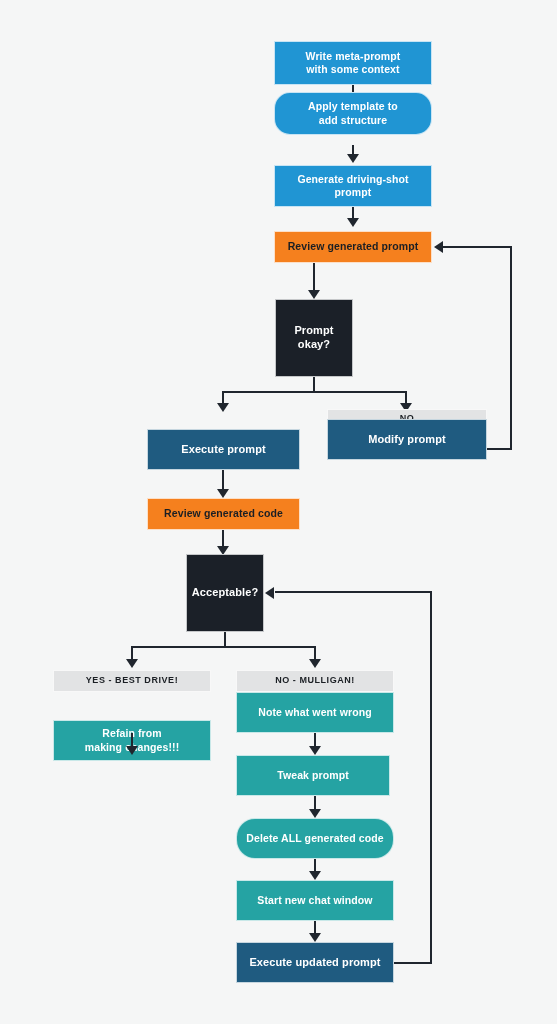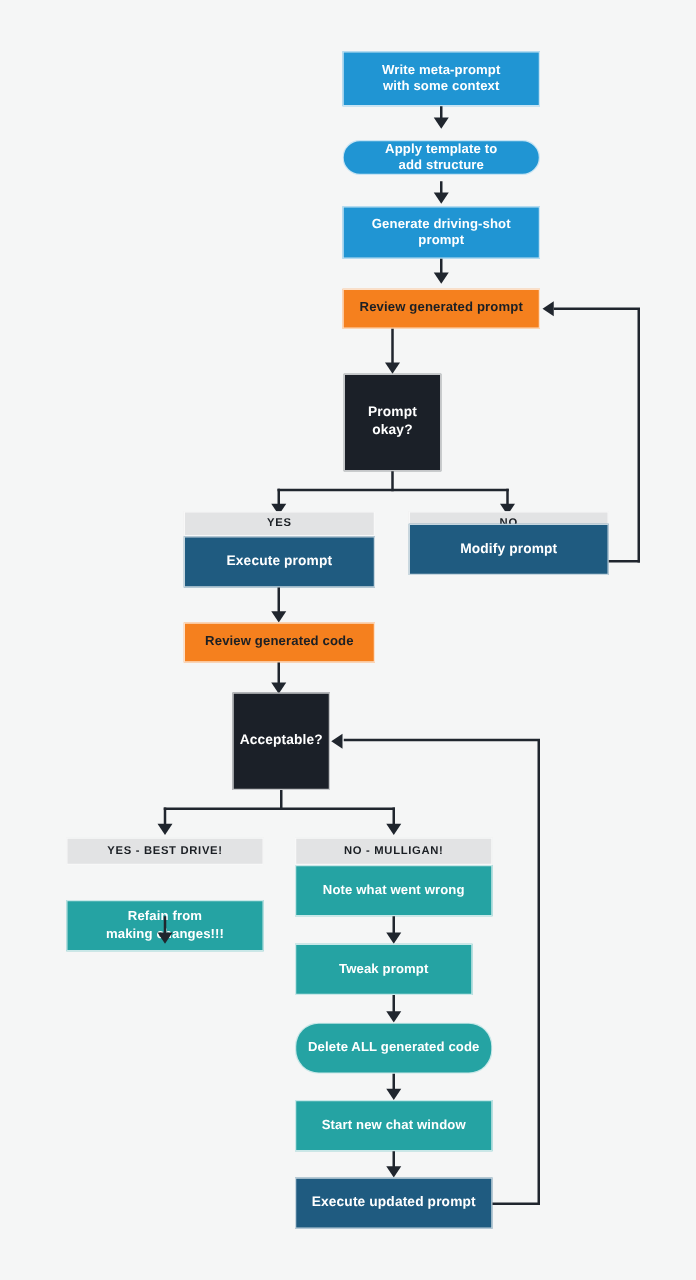--- a/index.html
+++ b/index.html
@@ -66,21 +66,21 @@
 
   <div class="node blue" style="left:274px; top:41px; width:158px; height:44px;">
     <div>
       <span>Write meta-prompt</span><br>
       <span>with some context</span>
     </div>
   </div>
   <div class="line vline" style="left:352px; top:85px; height:12px;"></div>
   <div class="arrow down" style="left:347px; top:94px;"></div>
 
-  <div class="node blue" style="left:274px; top:112px; width:158px; height:28px;border-radius:16px;">
+  <div class="node blue" style="left:274px; top:92px; width:158px; height:43px;border-radius:16px;">
     <div>
       <span>Apply template to</span><br>
       <span>add structure</span>
     </div>
   </div>
   <div class="line vline" style="left:352px; top:145px; height:12px;"></div>
   <div class="arrow down" style="left:347px; top:154px;"></div>
 
   <div class="node blue" style="left:274px; top:165px; width:158px; height:42px;">
     <div>
@@ -104,23 +104,20 @@
     </div>
   </div>
 
   <div class="line vline" style="left:313px; top:377px; height:16px;"></div>
   <div class="line hline" style="left:222px; top:391px; width:185px;"></div>
   <div class="line vline" style="left:222px; top:391px; height:14px;"></div>
   <div class="arrow down" style="left:217px; top:403px;"></div>
   <div class="line vline" style="left:405px; top:391px; height:14px;"></div>
   <div class="arrow down" style="left:400px; top:403px;"></div>
 
-  <div class="node label" style="left:147px; top:409px; width:153px; height:20px;">
-    <span>YES</span>
-  </div>
   <div class="node navy" style="left:147px; top:429px; width:153px; height:41px;">
     <span>Execute prompt</span>
   </div>
 
   <div class="node label" style="left:327px; top:409px; width:160px; height:20px;">
     <span>NO</span>
   </div>
   <div class="node navy" style="left:327px; top:419px; width:160px; height:41px;">
     <span>Modify prompt</span>
   </div>
@@ -165,21 +162,21 @@
 
   <div class="node label" style="left:236px; top:670px; width:158px; height:22px;">
     <span>NO - MULLIGAN!</span>
   </div>
   <div class="node teal" style="left:236px; top:692px; width:158px; height:41px;">
     <span>Note what went wrong</span>
   </div>
   <div class="line vline" style="left:314px; top:733px; height:16px;"></div>
   <div class="arrow down" style="left:309px; top:746px;"></div>
 
-  <div class="node teal" style="left:236px; top:755px; width:142px; height:41px;">
+  <div class="node teal" style="left:236px; top:755px; width:154px; height:41px;">
     <span>Tweak prompt</span>
   </div>
   <div class="line vline" style="left:314px; top:796px; height:17px;"></div>
   <div class="arrow down" style="left:309px; top:809px;"></div>
 
   <div class="node teal" style="left:236px; top:818px; width:158px; height:41px;border-radius:19px;">
     <span>Delete ALL generated code</span>
   </div>
   <div class="line vline" style="left:314px; top:859px; height:17px;"></div>
   <div class="arrow down" style="left:309px; top:871px;"></div>

